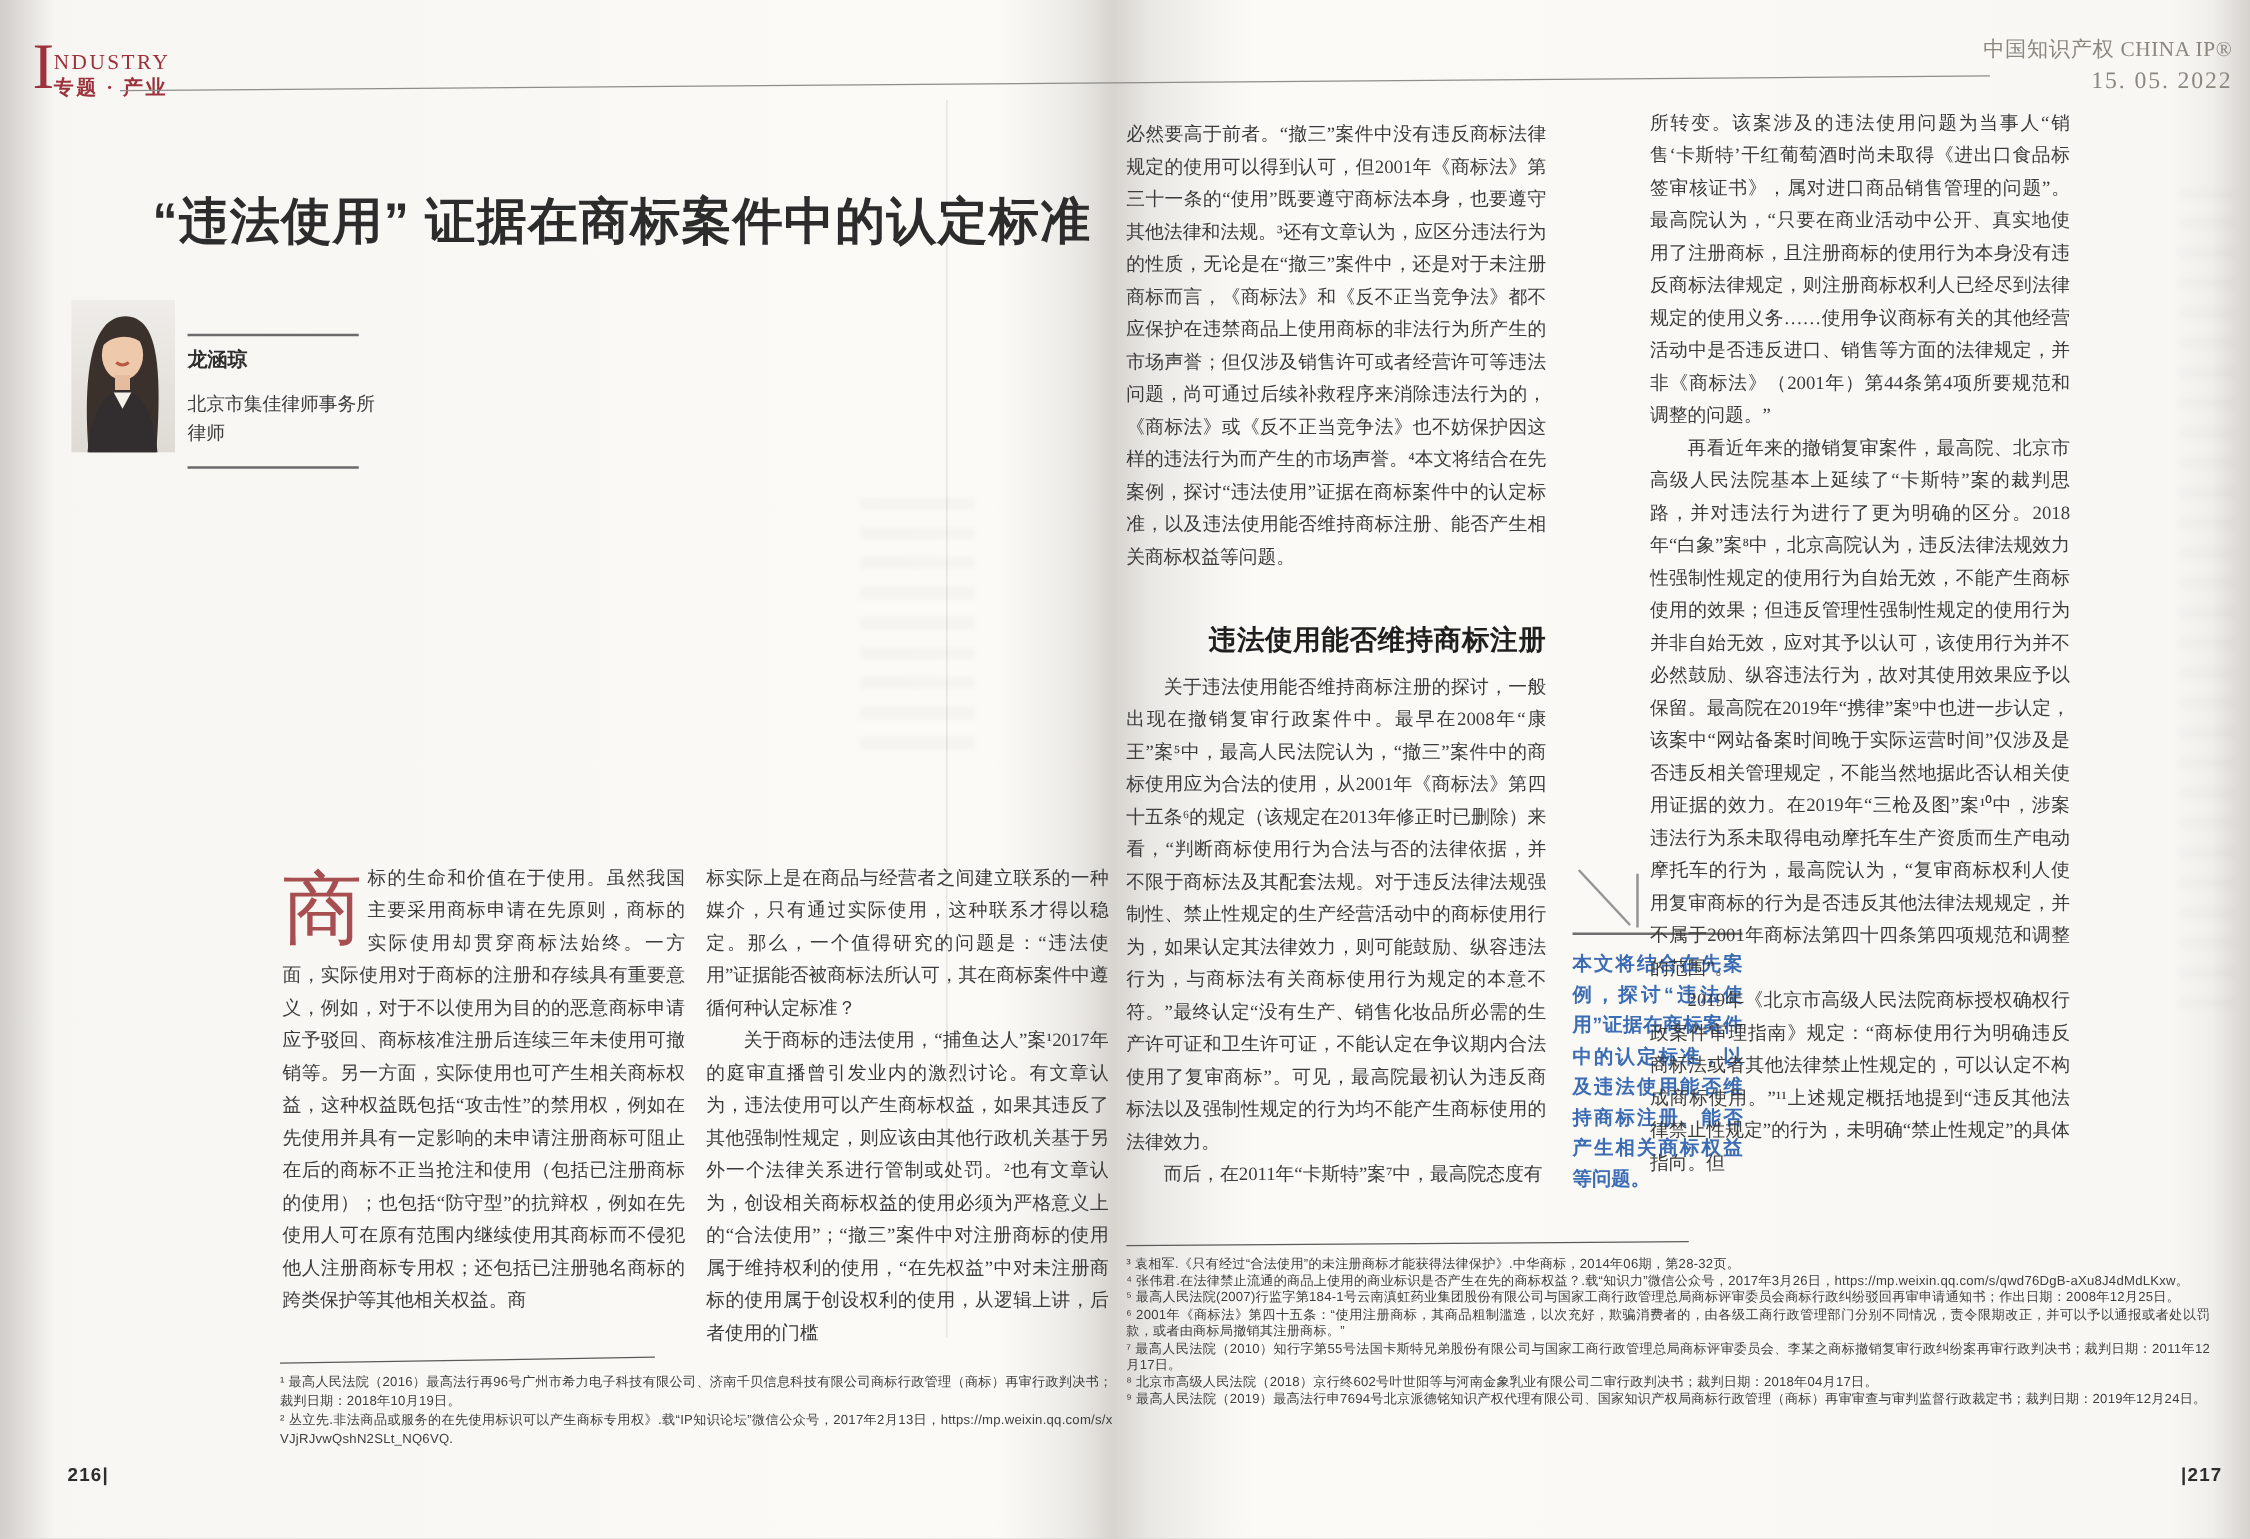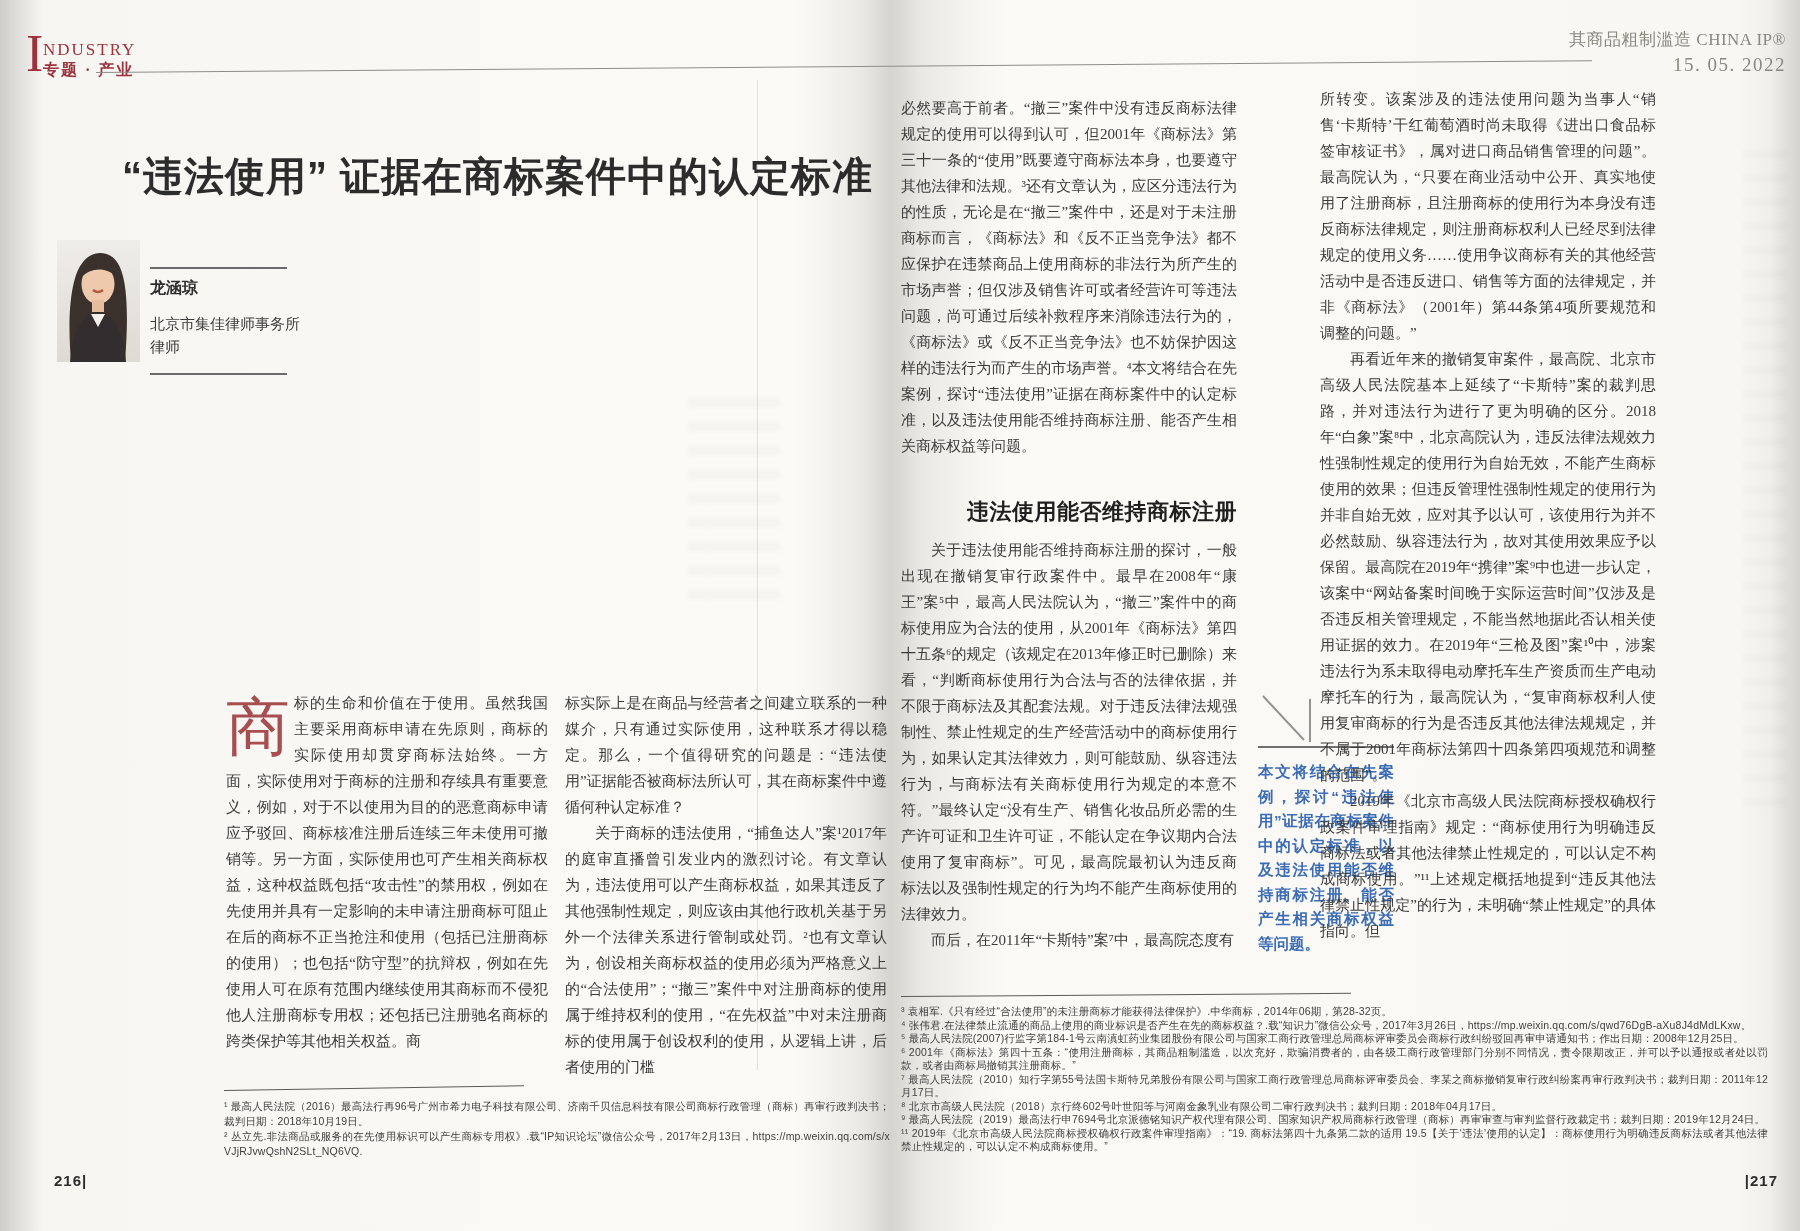--- a/index.html
+++ b/index.html
@@ -83,21 +83,21 @@
   <div class="fold"></div>
   <div class="crease"></div>
   <div class="bleed bleed1"></div>
   <div class="bleed bleed2"></div>
 
   <div class="hdr-initial">I</div>
   <div class="hdr-en">NDUSTRY</div>
   <div class="hdr-cn">专题 · 产业</div>
   <div class="hdr-rule"></div>
   <div class="brand">
-    <div class="brand-name">其商品粗制滥造 CHINA IP®</div>
+    <div class="brand-name">中国知识产权 CHINA IP®</div>
     <div class="brand-date">15. 05. 2022</div>
   </div>
 
   <h1 class="title">“违法使用” 证据在商标案件中的认定标准</h1>
 
   <div class="photo">
     <svg viewBox="0 0 83 122" width="83" height="122">
       <rect width="83" height="122" fill="#eae7e2"></rect>
       <rect width="83" height="122" fill="url(#gph)" opacity=".25"></rect>
       <defs>
@@ -168,18 +168,17 @@
   <div class="fn-block fn-right">
     <div class="fn-sep"></div>
     <div>
         <p class="footnote">³ 袁相军.《只有经过“合法使用”的未注册商标才能获得法律保护》.中华商标，2014年06期，第28-32页。</p>
         <p class="footnote">⁴ 张伟君.在法律禁止流通的商品上使用的商业标识是否产生在先的商标权益？.载“知识力”微信公众号，2017年3月26日，https://mp.weixin.qq.com/s/qwd76DgB-aXu8J4dMdLKxw。</p>
         <p class="footnote">⁵ 最高人民法院(2007)行监字第184-1号云南滇虹药业集团股份有限公司与国家工商行政管理总局商标评审委员会商标行政纠纷驳回再审申请通知书；作出日期：2008年12月25日。</p>
         <p class="footnote">⁶ 2001年《商标法》第四十五条：“使用注册商标，其商品粗制滥造，以次充好，欺骗消费者的，由各级工商行政管理部门分别不同情况，责令限期改正，并可以予以通报或者处以罚款，或者由商标局撤销其注册商标。”</p>
         <p class="footnote">⁷ 最高人民法院（2010）知行字第55号法国卡斯特兄弟股份有限公司与国家工商行政管理总局商标评审委员会、李某之商标撤销复审行政纠纷案再审行政判决书；裁判日期：2011年12月17日。</p>
         <p class="footnote">⁸ 北京市高级人民法院（2018）京行终602号叶世阳等与河南金象乳业有限公司二审行政判决书；裁判日期：2018年04月17日。</p>
         <p class="footnote">⁹ 最高人民法院（2019）最高法行申7694号北京派德铭知识产权代理有限公司、国家知识产权局商标行政管理（商标）再审审查与审判监督行政裁定书；裁判日期：2019年12月24日。</p>
-        <p class="footnote">¹¹ 2019年《北京市高级人民法院商标授权确权行政案件审理指南》：“19. 商标法第四十九条第二款的适用 19.5【关于‘违法’使用的认定】：商标使用行为明确违反商标法或者其他法律禁止性规定的，可以认定不构成商标使用。”</p>
       </div>
   </div>
   <div class="pageno pageno-right">|217</div>
 
 </div>
 
 </body></html>

